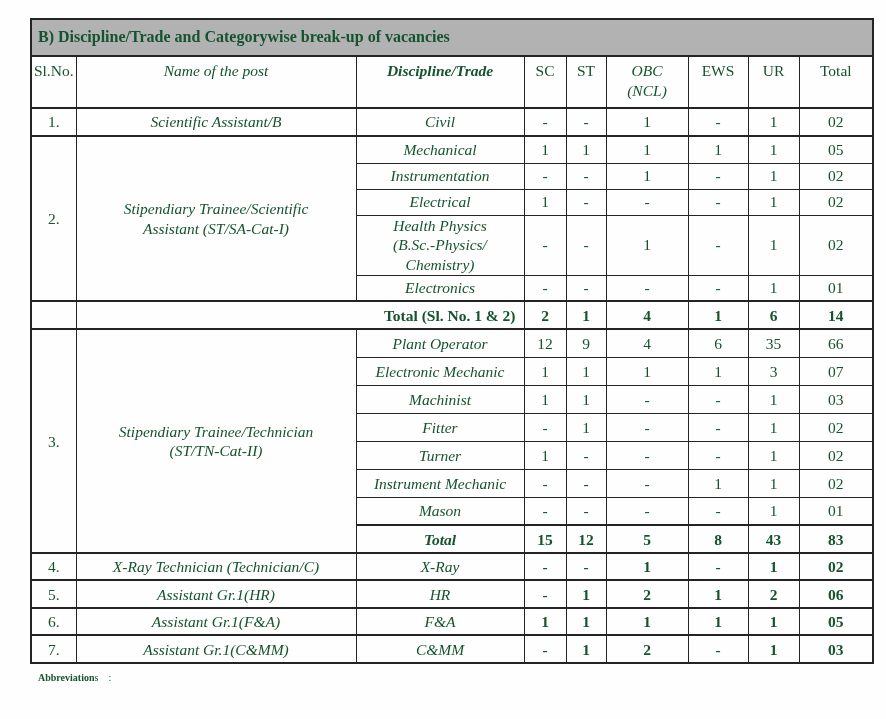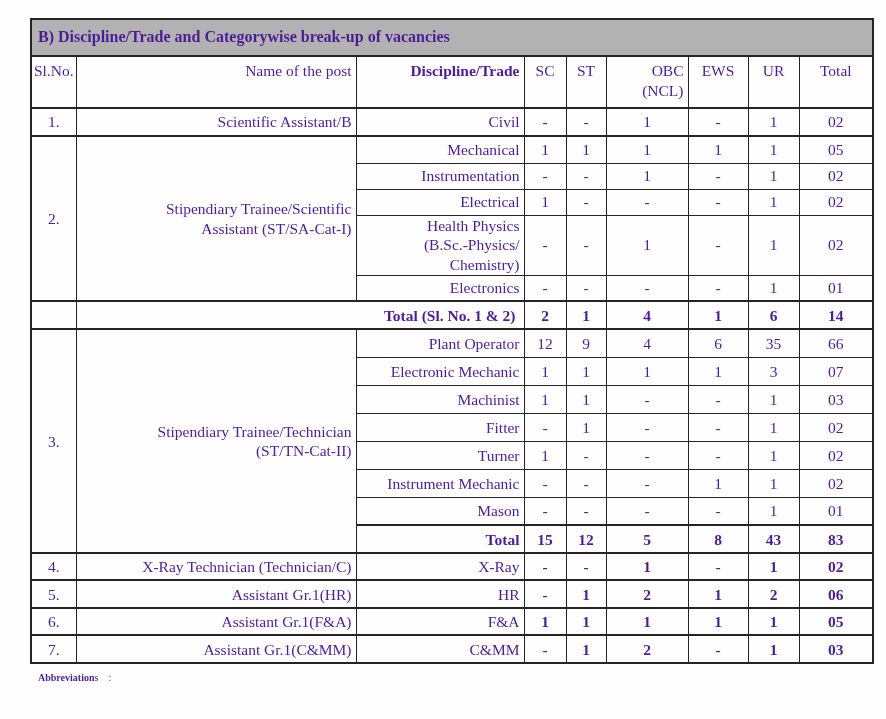--- a/index.html
+++ b/index.html
@@ -1,40 +1,40 @@
 <!DOCTYPE html>
 <html><head>
 <meta charset="utf-8">
 <style>
   * { box-sizing: border-box; }
   html,body { margin:0; padding:0; background:#ffffff; }
   .page {
     position:relative; width:886px; height:719px; overflow:hidden;
-    background:#fefefe; color:#4c1d95;
+    background:#fefefe; color:#14532d;
     font-family:"Liberation Serif","DejaVu Serif",serif;
   }
   .doc { position:absolute; left:30px; top:18px; width:846px; }
 
   table.vacancy {
     border-collapse:collapse; table-layout:fixed; width:842px;
     border:2px solid #242424;
   }
   td,th {
     border:1px solid #242424; font-size:15.5px; vertical-align:middle;
     padding:0; overflow:hidden; line-height:1.28;
   }
   th { vertical-align:top; padding-top:4px; font-weight:normal; }
 
   .title-row td {
     background:#b2b2b2; font-weight:bold; font-size:16px;
     height:37px; vertical-align:middle; padding-left:6px;
     border-bottom:2px solid #242424;
   }
 
-  .l { text-align:right; padding-left:4px; padding-right:4px; }
+  .l { text-align:center; padding-left:4px; padding-right:4px;font-style:italic; }
   .c { text-align:center; }
   .r { text-align:right; padding-right:8px; }
   .b { font-weight:bold; }
   .pre { white-space:pre-line; }
 
   tr.bt2 td, tr.bt2 th { border-top-width:2px; }
 
   tr.h52 > th { height:52px; }
   tr.h28 > td { height:28px; }
   tr.h27 > td { height:27px; }

